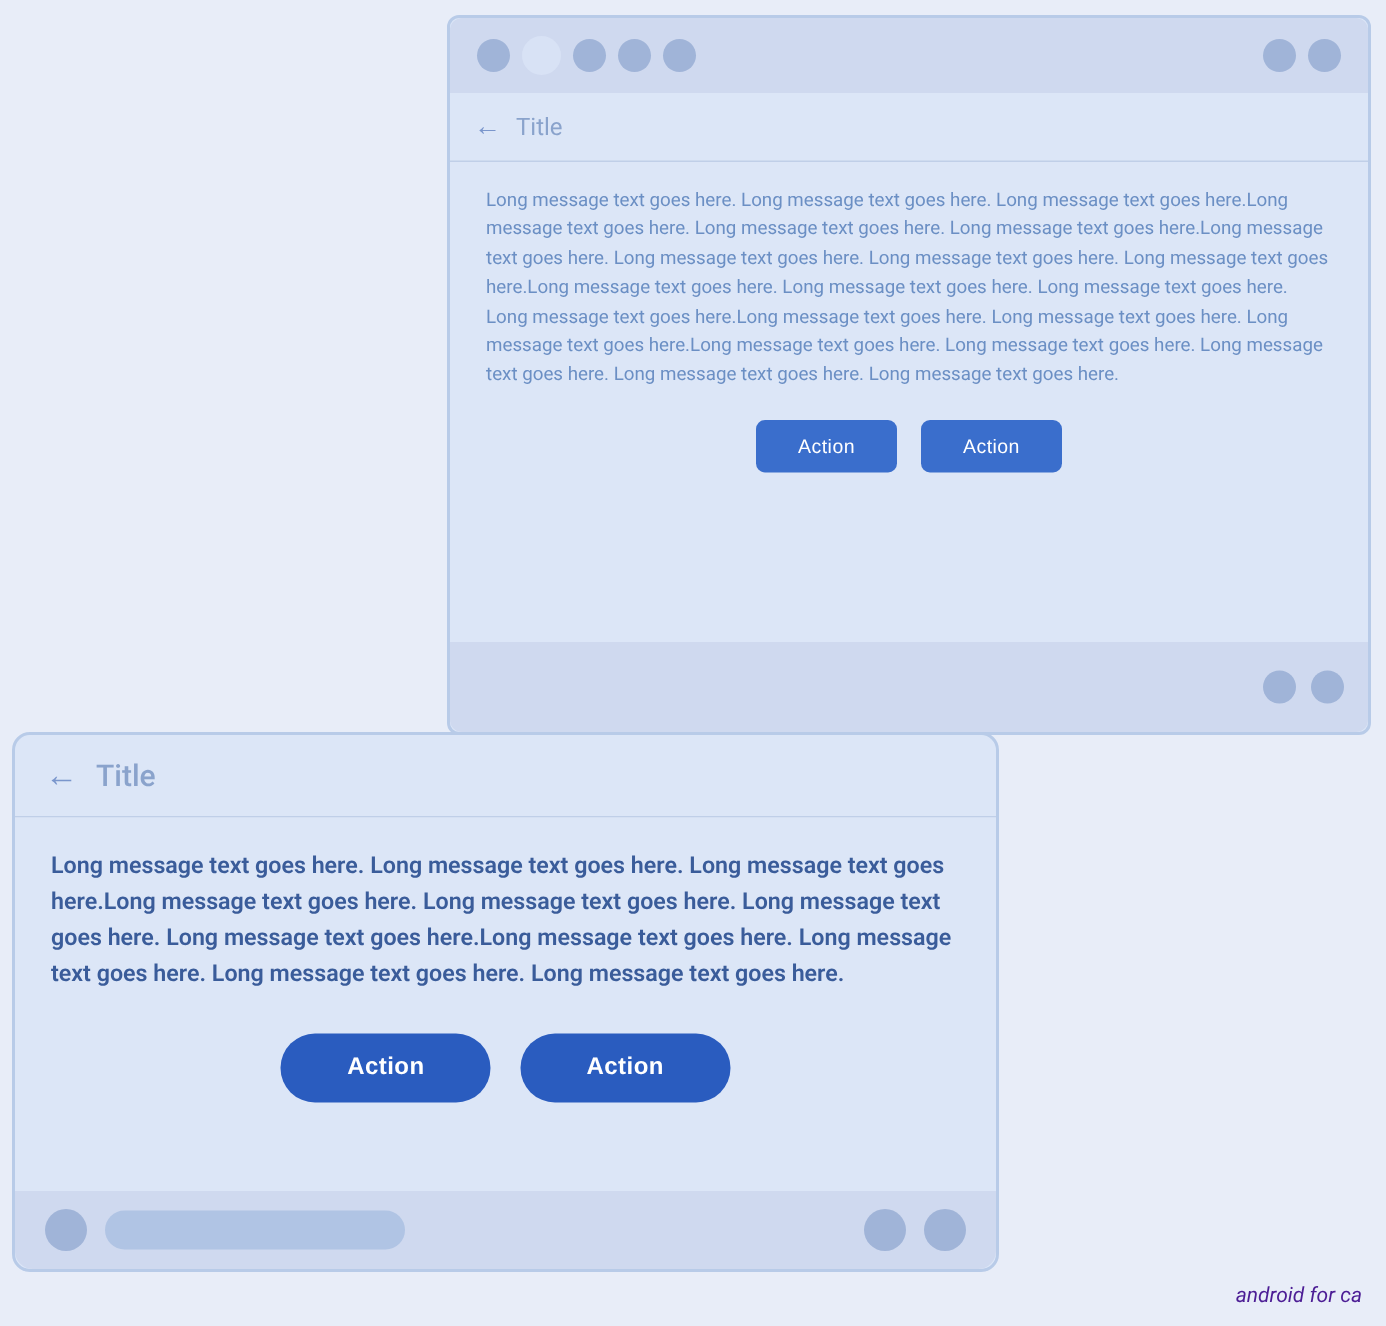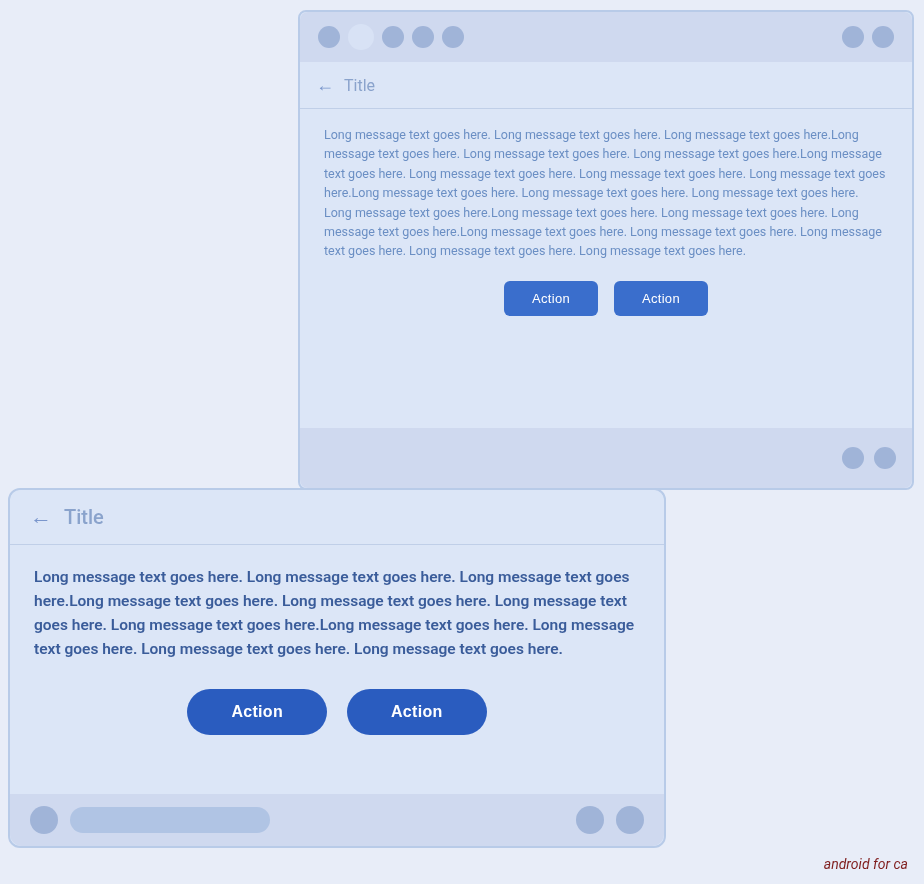--- a/index.html
+++ b/index.html
@@ -216,21 +216,21 @@
       padding: 0 16px;
       justify-content: flex-end;
       gap: 10px;
     }
 
     
     .watermark {
       position: absolute;
       bottom: 12px;
       right: 16px;
-      color: #7f1d1d;
+      color: #4c1d95;
       font-size: 14px;
       font-style: italic;
     }
   </style>
 </head>
 <body>
 
 <div class="phone-frame-top">
 
   <div class="phone-status-bar">

